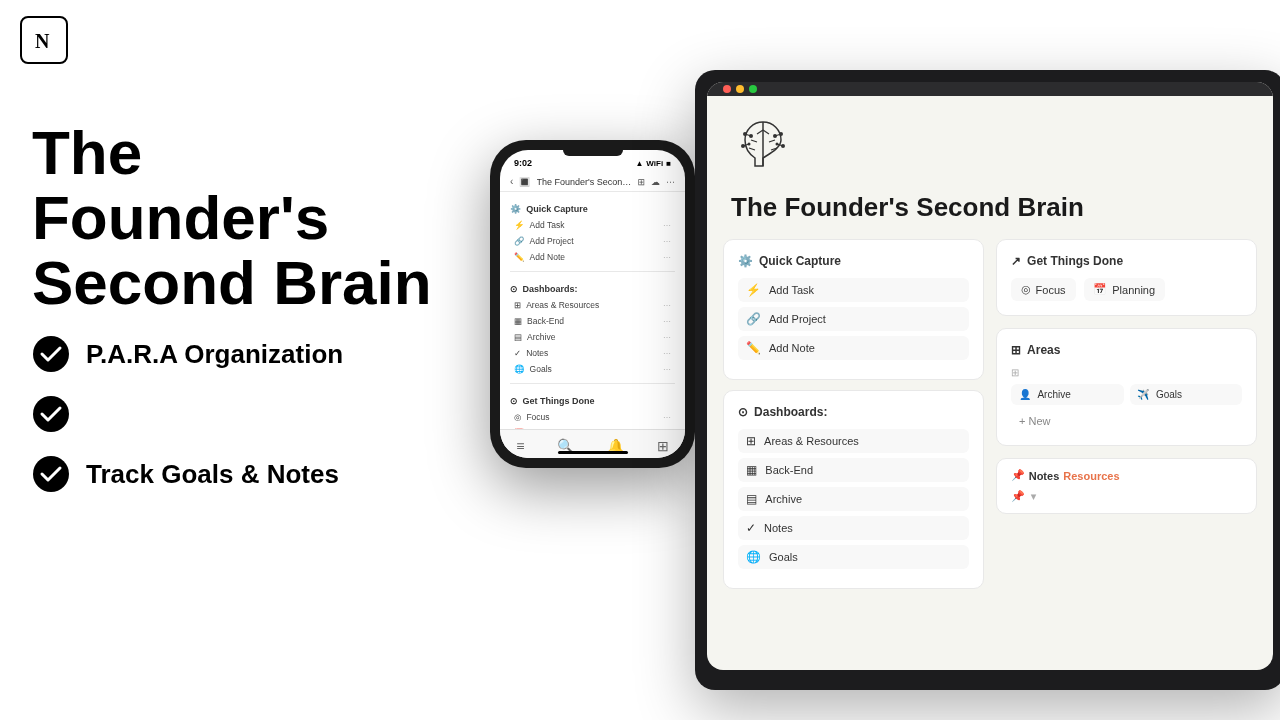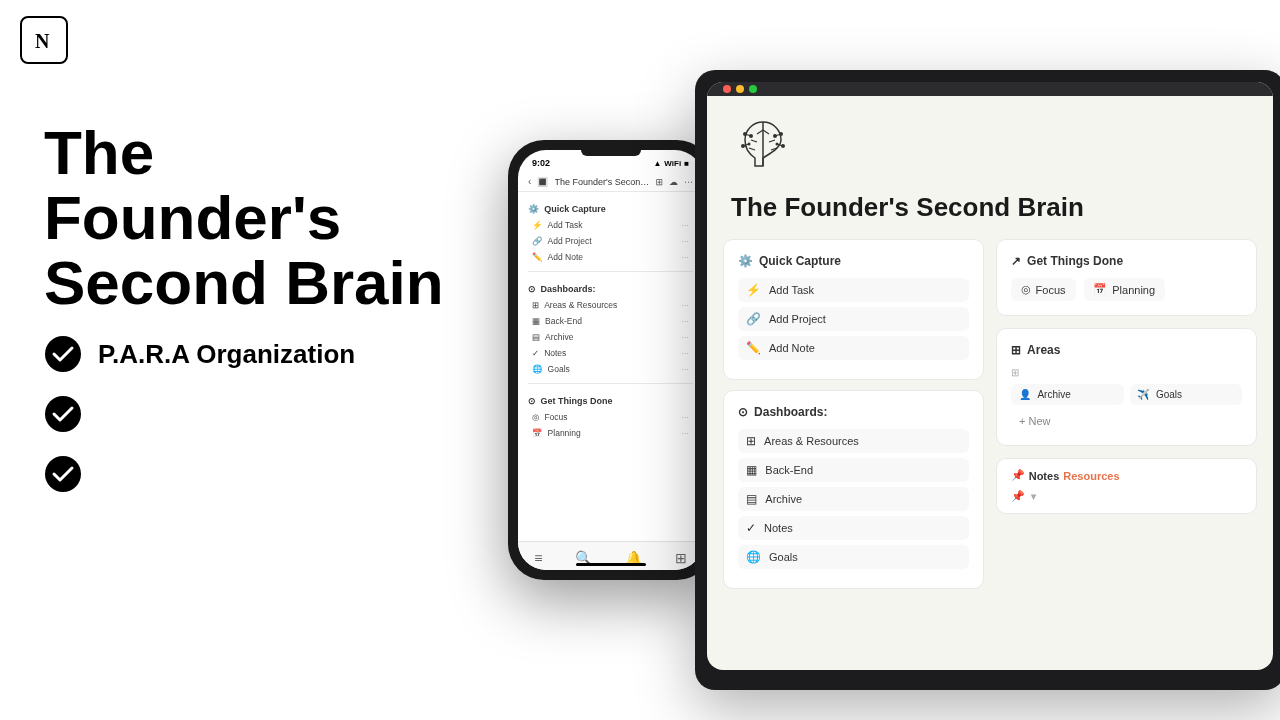--- a/index.html
+++ b/index.html
@@ -26,21 +26,21 @@
       justify-content: center;
       font-weight: 900;
       font-size: 24px;
       color: #000;
       background: #fff;
     }
 
     
     .left-content {
       position: absolute;
-      left: 44px;
+      left: 32px;
       top: 120px;
       width: 420px;
     }
     .main-title {
       font-size: 62px;
       font-weight: 900;
       line-height: 1.05;
       color: #000;
       margin-bottom: 20px;
     }
@@ -75,27 +75,26 @@
     
     .phone-container {
       position: absolute;
       left: 490px;
       top: 140px;
       width: 205px;
       height: 440px;
     }
     .phone-outer {
       width: 205px;
-      height: 440px;
+      height: 328px;
       background: #1a1a1a;
       border-radius: 36px;
       padding: 10px;
       box-shadow: 0 20px 60px rgba(0,0,0,0.4);
       position: relative;
-      margin-left: 18px;
     }
     .phone-inner {
       width: 100%;
       height: 100%;
       background: #fff;
       border-radius: 28px;
       overflow: hidden;
       position: relative;
     }
     .phone-notch {
@@ -408,20 +407,21 @@
       <svg class="check-icon" viewBox="0 0 38 38">
         <circle cx="19" cy="19" r="18" fill="black"></circle>
         <path d="M10 19l6 6 12-12" stroke="white" stroke-width="3" stroke-linecap="round" stroke-linejoin="round"></path>
       </svg>
     </div>
     <div class="feature-item">
       <svg class="check-icon" viewBox="0 0 38 38">
         <circle cx="19" cy="19" r="18" fill="black"></circle>
         <path d="M10 19l6 6 12-12" stroke="white" stroke-width="3" stroke-linecap="round" stroke-linejoin="round"></path>
       </svg>
+      <span class="feature-text">Track Goals &amp; Notes</span>
     </div>
   </div>
 </div>
 
 <div class="phone-container">
   <div class="phone-outer">
     <div class="phone-inner">
       <div class="phone-notch"></div>
 
       <div class="phone-status-bar">

